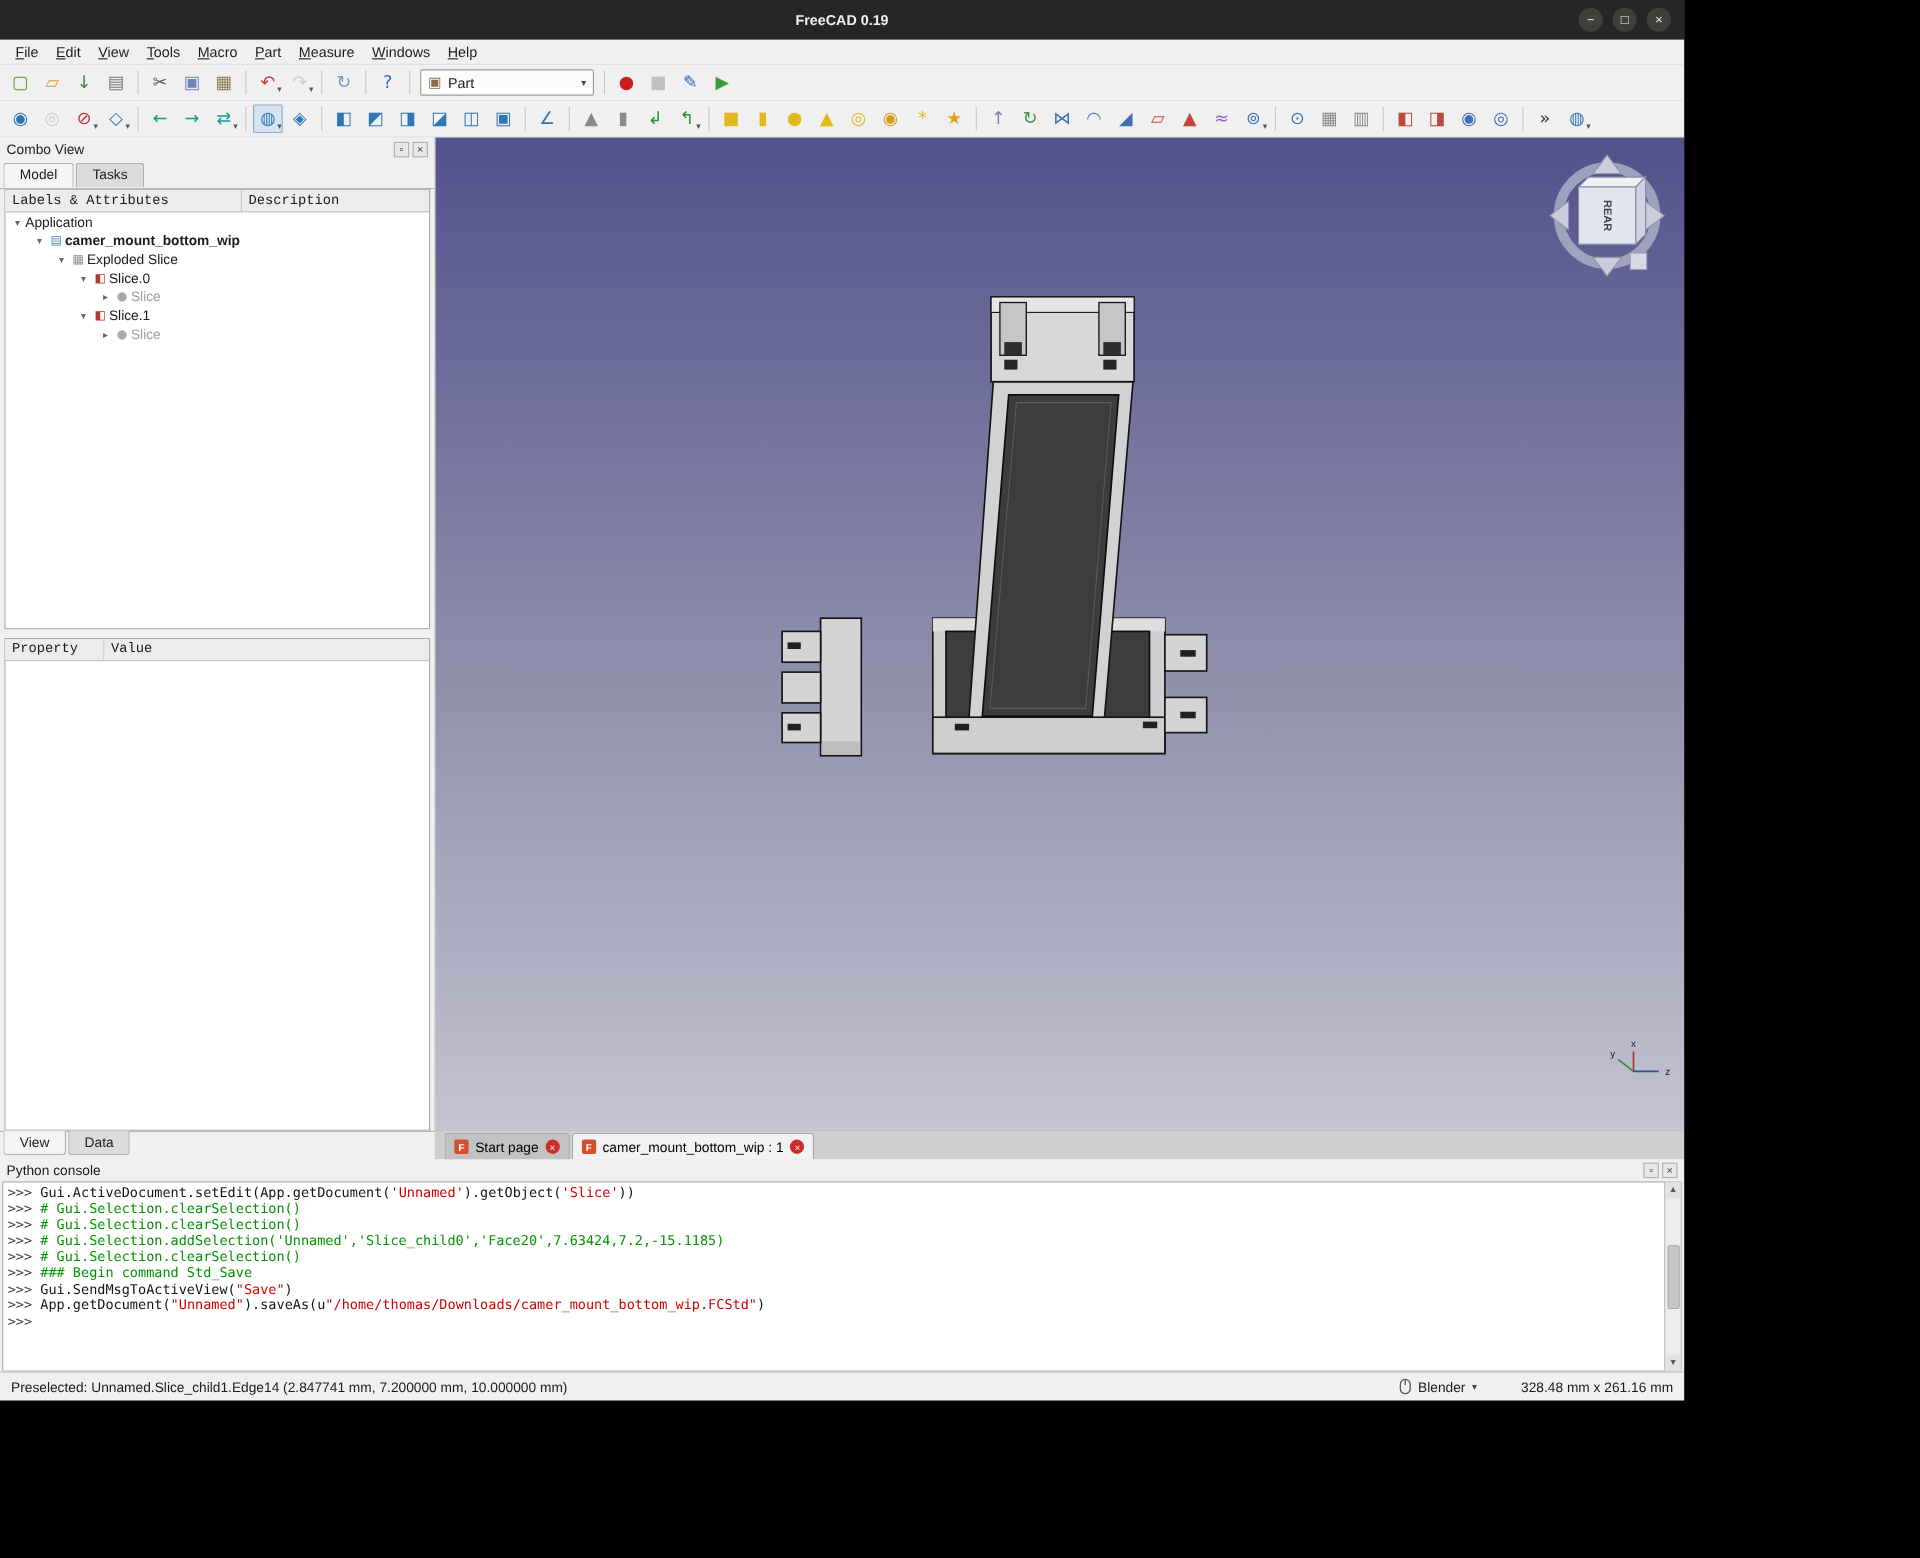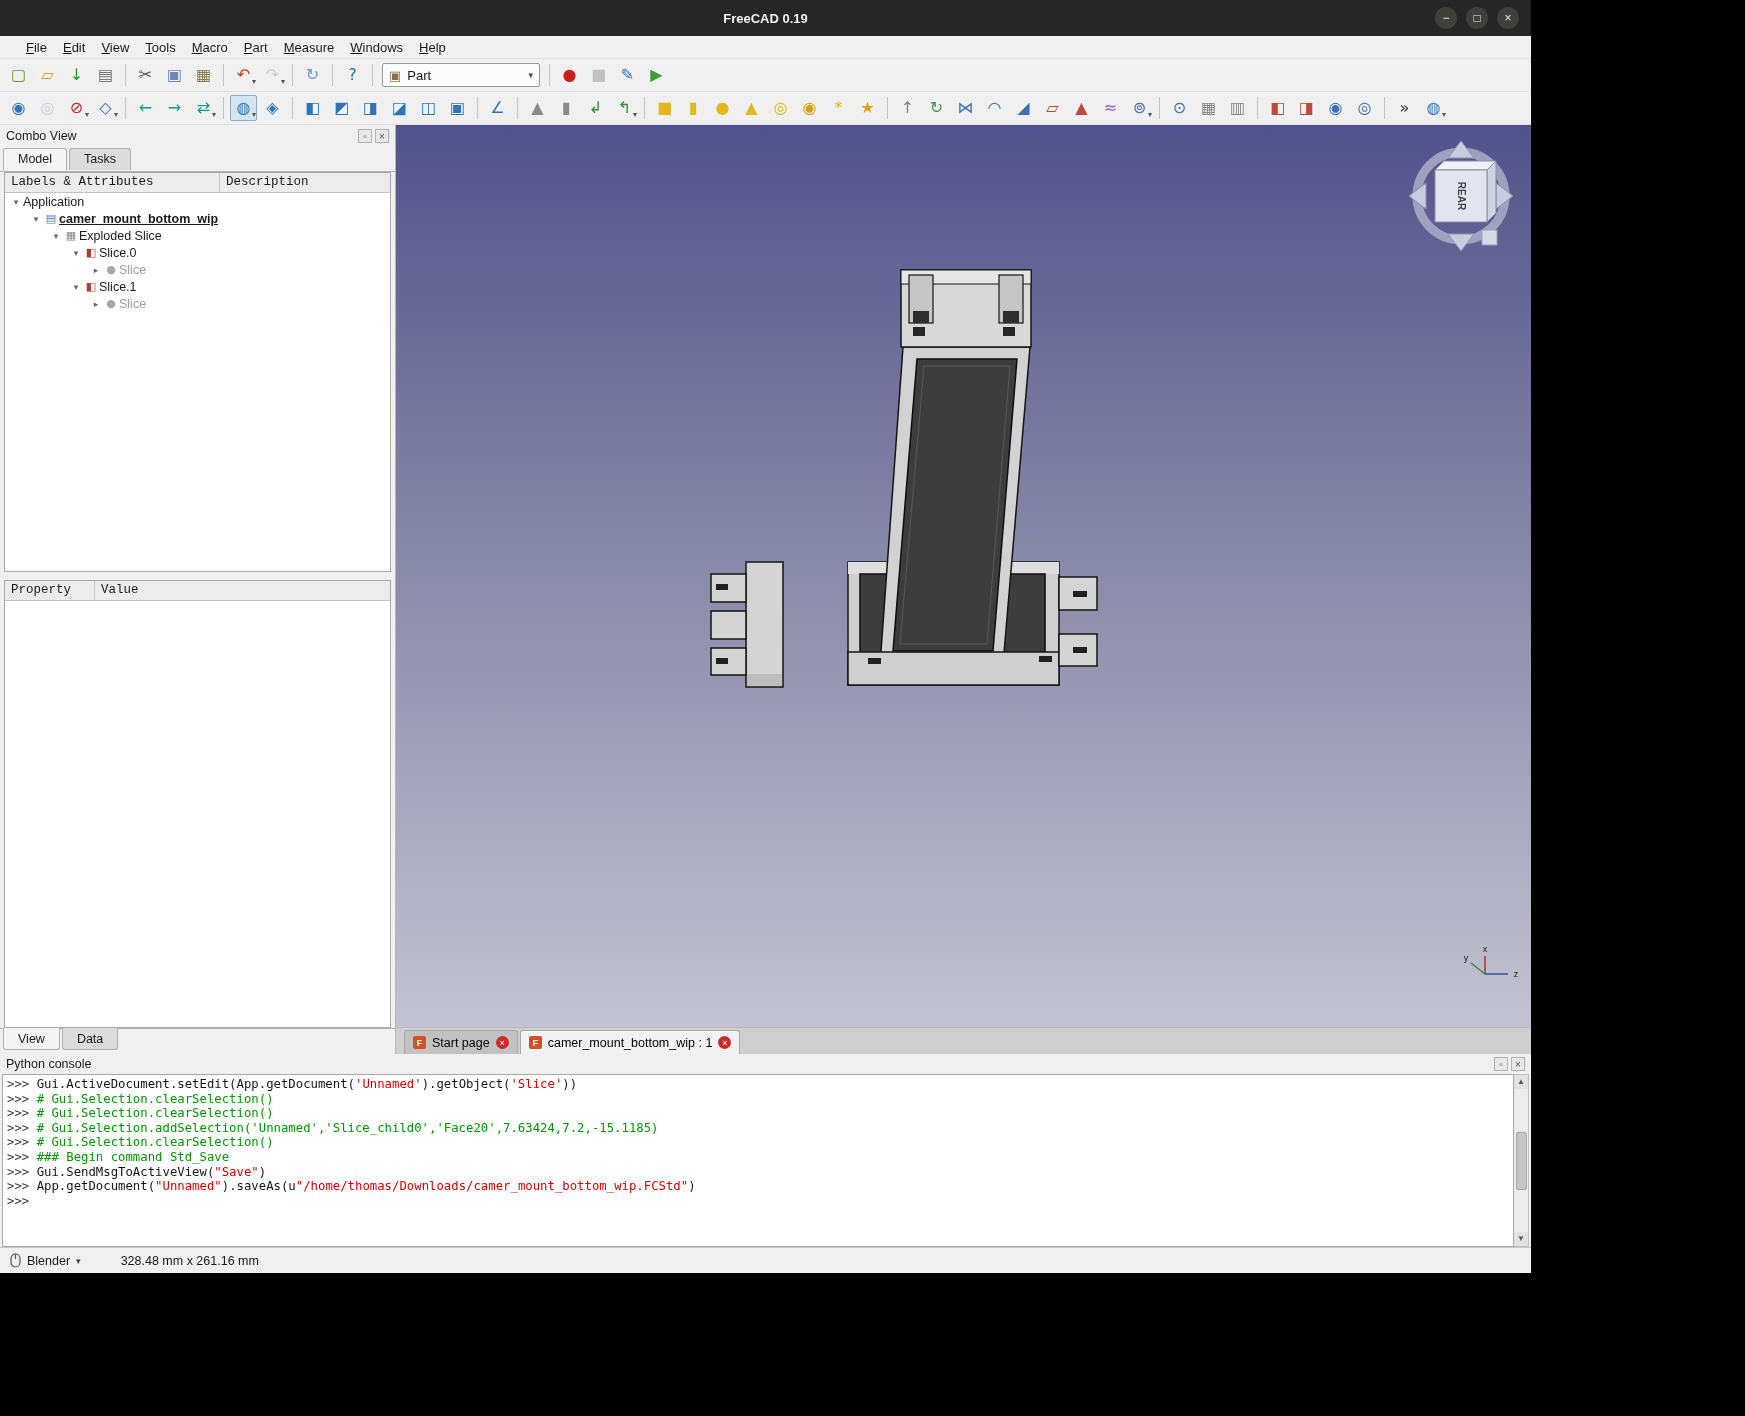--- a/index.html
+++ b/index.html
@@ -6,21 +6,21 @@
   html,body { width:1745px; height:1416px; background:#000; font-family:"Liberation Sans", sans-serif; overflow:hidden; }
   #app { position:absolute; left:0; top:0; width:1531px; height:1273px; background:#f0f0f0; display:flex; flex-direction:column; }
 
   
   .titlebar { height:36px; background:#262626; display:flex; align-items:center; justify-content:center; position:relative; flex:0 0 36px; }
   .titlebar .title { color:#f2f2f2; font-size:13px; font-weight:bold; }
   .win-btns { position:absolute; right:12px; top:0; height:36px; display:flex; align-items:center; gap:9px; }
   .win-btn { width:22px; height:22px; border-radius:50%; background:#413f3a; color:#e8e8e8; font-size:12px; display:flex; align-items:center; justify-content:center; cursor:default; }
 
   
-  .menubar { height:23px; background:#f0f0f0; border-bottom:1px solid #dcdcdc; display:flex; align-items:center; padding-left:18px; flex:0 0 23px; }
+  .menubar { height:23px; background:#f0f0f0; border-bottom:1px solid #dcdcdc; display:flex; align-items:center; padding-left:6px; flex:0 0 23px; }
   .menu-item { font-size:13px; color:#1a1a1a; padding:2px 8px; }
   .menu-item u { text-decoration:underline; }
 
   
   .toolbar { height:33px; background:#f0f0f0; border-bottom:1px solid #e0e0e0; display:flex; align-items:center; padding-left:4px; flex:0 0 33px; overflow:hidden; }
   .tb-btn { width:27px; height:26px; margin:0 1px; display:inline-flex; align-items:center; justify-content:center; border:1px solid transparent; border-radius:2px; position:relative; }
   .tb-btn.pressed { background:#d6e4f2; border:1px solid #89aacb; }
   .tb-btn.grayed .tb-glyph { opacity:0.45; }
   .tb-glyph { font-family:"DejaVu Sans", sans-serif; font-size:16px; line-height:1; }
   .tb-dd { font-size:8px; color:#555; position:absolute; right:0; bottom:1px; }
@@ -45,21 +45,21 @@
   .qt-tab-b { font-size:12.5px; color:#1a1a1a; padding:4px 14px 3px; border:1px solid #b0b0b0; border-top:none; border-radius:0 0 3px 3px; background:#dcdcdc; margin-right:2px; position:relative; top:-1px; }
   .qt-tab-b.active { background:#f5f5f5; }
 
   .tree-wrap { height:400px; flex:0 0 400px; margin:0 4px; background:#fff; border:1px solid #a8a8a8; display:flex; flex-direction:column; }
   .grid-header { display:flex; flex:0 0 20px; background:#ececec; }
   .grid-hcell { font-size:12.5px; color:#1a1a1a; padding:2px 6px; border-right:1px solid #c4c4c4; border-bottom:1px solid #c4c4c4; background:#ececec;font-family:Liberation Mono, monospace; }
   .tree-body { flex:1; overflow:hidden; }
   .tree-row { height:17px; display:flex; align-items:center; font-size:12.5px; color:#1a1a1a; white-space:nowrap; }
   .tree-exp { width:14px; font-size:9px; color:#666; text-align:center; flex:0 0 14px; }
   .tree-ico { width:16px; font-family:"DejaVu Sans", sans-serif; font-size:11px; text-align:center; flex:0 0 16px; }
-  .tree-label.bold { font-weight:bold;text-decoration:underline; }
+  .tree-label.bold { font-weight:bold; }
   .tree-label.grayed { color:#9e9e9e; }
 
   .splitter { height:8px; flex:0 0 8px; }
   .prop-wrap { flex:1 1 auto; margin:0 4px; background:#fff; border:1px solid #a8a8a8; display:flex; flex-direction:column; min-height:0; }
 
   
   .vp-col { flex:1; display:flex; flex-direction:column; min-width:0; }
   .viewport { height:902px; flex:0 0 902px; background:linear-gradient(180deg,#52528c 0%, #8d8dab 52%, #c3c3d1 100%); position:relative; }
   .viewport svg { position:absolute; left:0; top:0; }
 
@@ -504,20 +504,21 @@
         </div>
       <div class="vscroll">
         <span class="vs-arrow">▲</span>
         <span class="vs-thumb"></span>
         <span class="vs-arrow">▼</span>
       </div>
     </div>
   </div>
 
   <div class="statusbar">
+    <span class="sb-left">Preselected: Unnamed.Slice_child1.Edge14 (2.847741 mm, 7.200000 mm, 10.000000 mm)</span>
     <span class="sb-right">
       <svg width="11" height="15" viewBox="0 0 11 15">
         <rect x="1" y="1" width="9" height="13" rx="4.5" fill="none" stroke="#555" stroke-width="1.2"></rect>
         <line x1="5.5" y1="1" x2="5.5" y2="6" stroke="#555" stroke-width="1.2"></line>
       </svg>
       <span>Blender</span>
       <span class="sb-caret">▾</span>
       <span class="sb-dims">328.48 mm x 261.16 mm</span>
     </span>
   </div>

